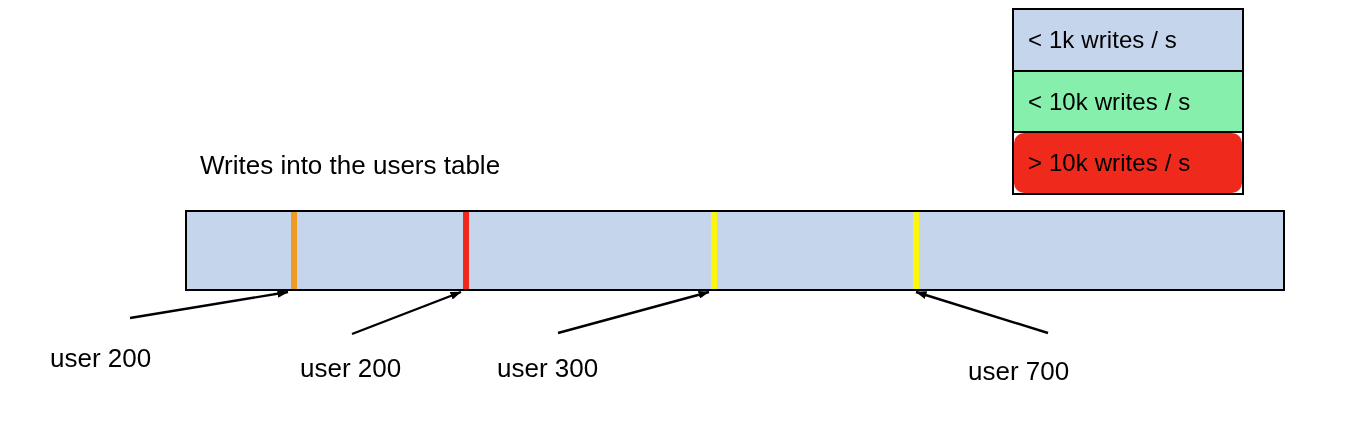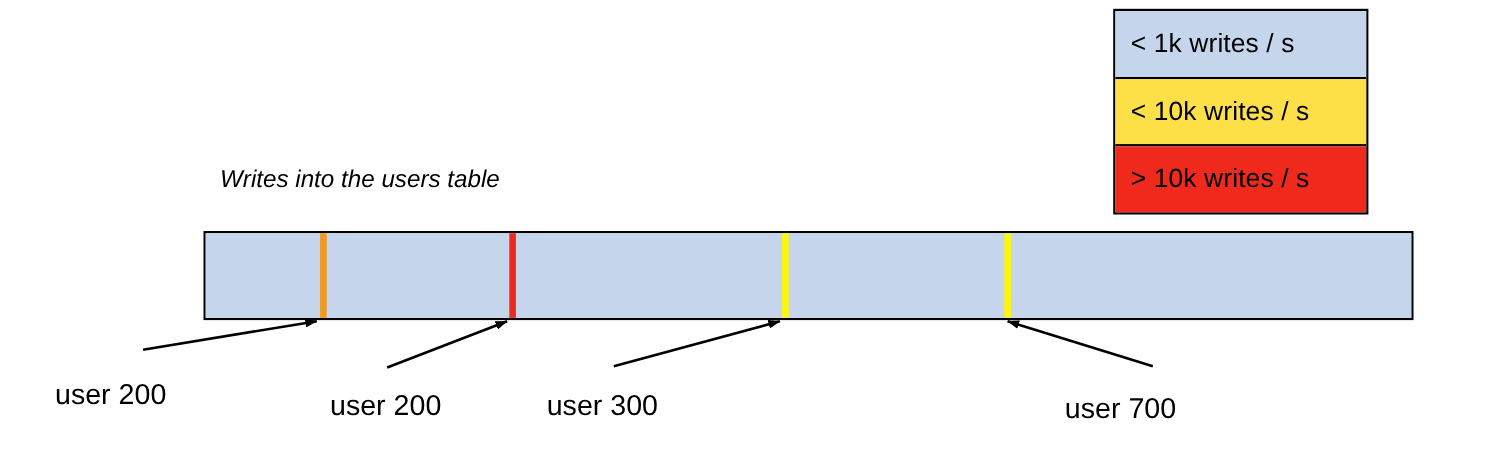--- a/index.html
+++ b/index.html
@@ -45,24 +45,23 @@
     white-space: nowrap;
     border-bottom: 2px solid #000000;
   }
   .legend-row:last-child { border-bottom: none; }
 
   
   #chart-title {
     position: absolute;
     left: 200px;
     top: 152px;
-    font-size: 22px;
+    font-size: 26px;
     line-height: 1;
     white-space: nowrap;
-    font-style: italic;
   }
 
   
   #bar {
     position: absolute;
     left: 185px;
     top: 210px;
     width: 1100px;
     height: 81px;
     box-sizing: border-box;
@@ -96,24 +95,24 @@
 </style>
 </head>
 <body>
 
 <div id="canvas">
 
   <div id="legend">
     <div class="legend-row" style="background: rgb(197, 213, 236);">
       <span>&lt; 1k writes / s</span>
     </div>
-    <div class="legend-row" style="background: #fde047;">
+    <div class="legend-row" style="background: #86efac;">
       <span>&lt; 10k writes / s</span>
     </div>
-    <div class="legend-row" style="background: rgb(239, 42, 28);">
+    <div class="legend-row" style="background: rgb(239, 42, 28); border-radius: 10px;">
       <span>&gt; 10k writes / s</span>
     </div>
   </div>
 
   <div id="chart-title">Writes into the users table</div>
 
   <div id="bar" style="border-color: rgb(0, 0, 0);">
     <div class="bar-fill" style="background: rgb(197, 213, 236);"></div>
     <div class="stripe" style="background: rgb(239, 154, 33); left: 104px;"></div>
     <div class="stripe" style="background: rgb(239, 42, 28); left: 276px;"></div>

